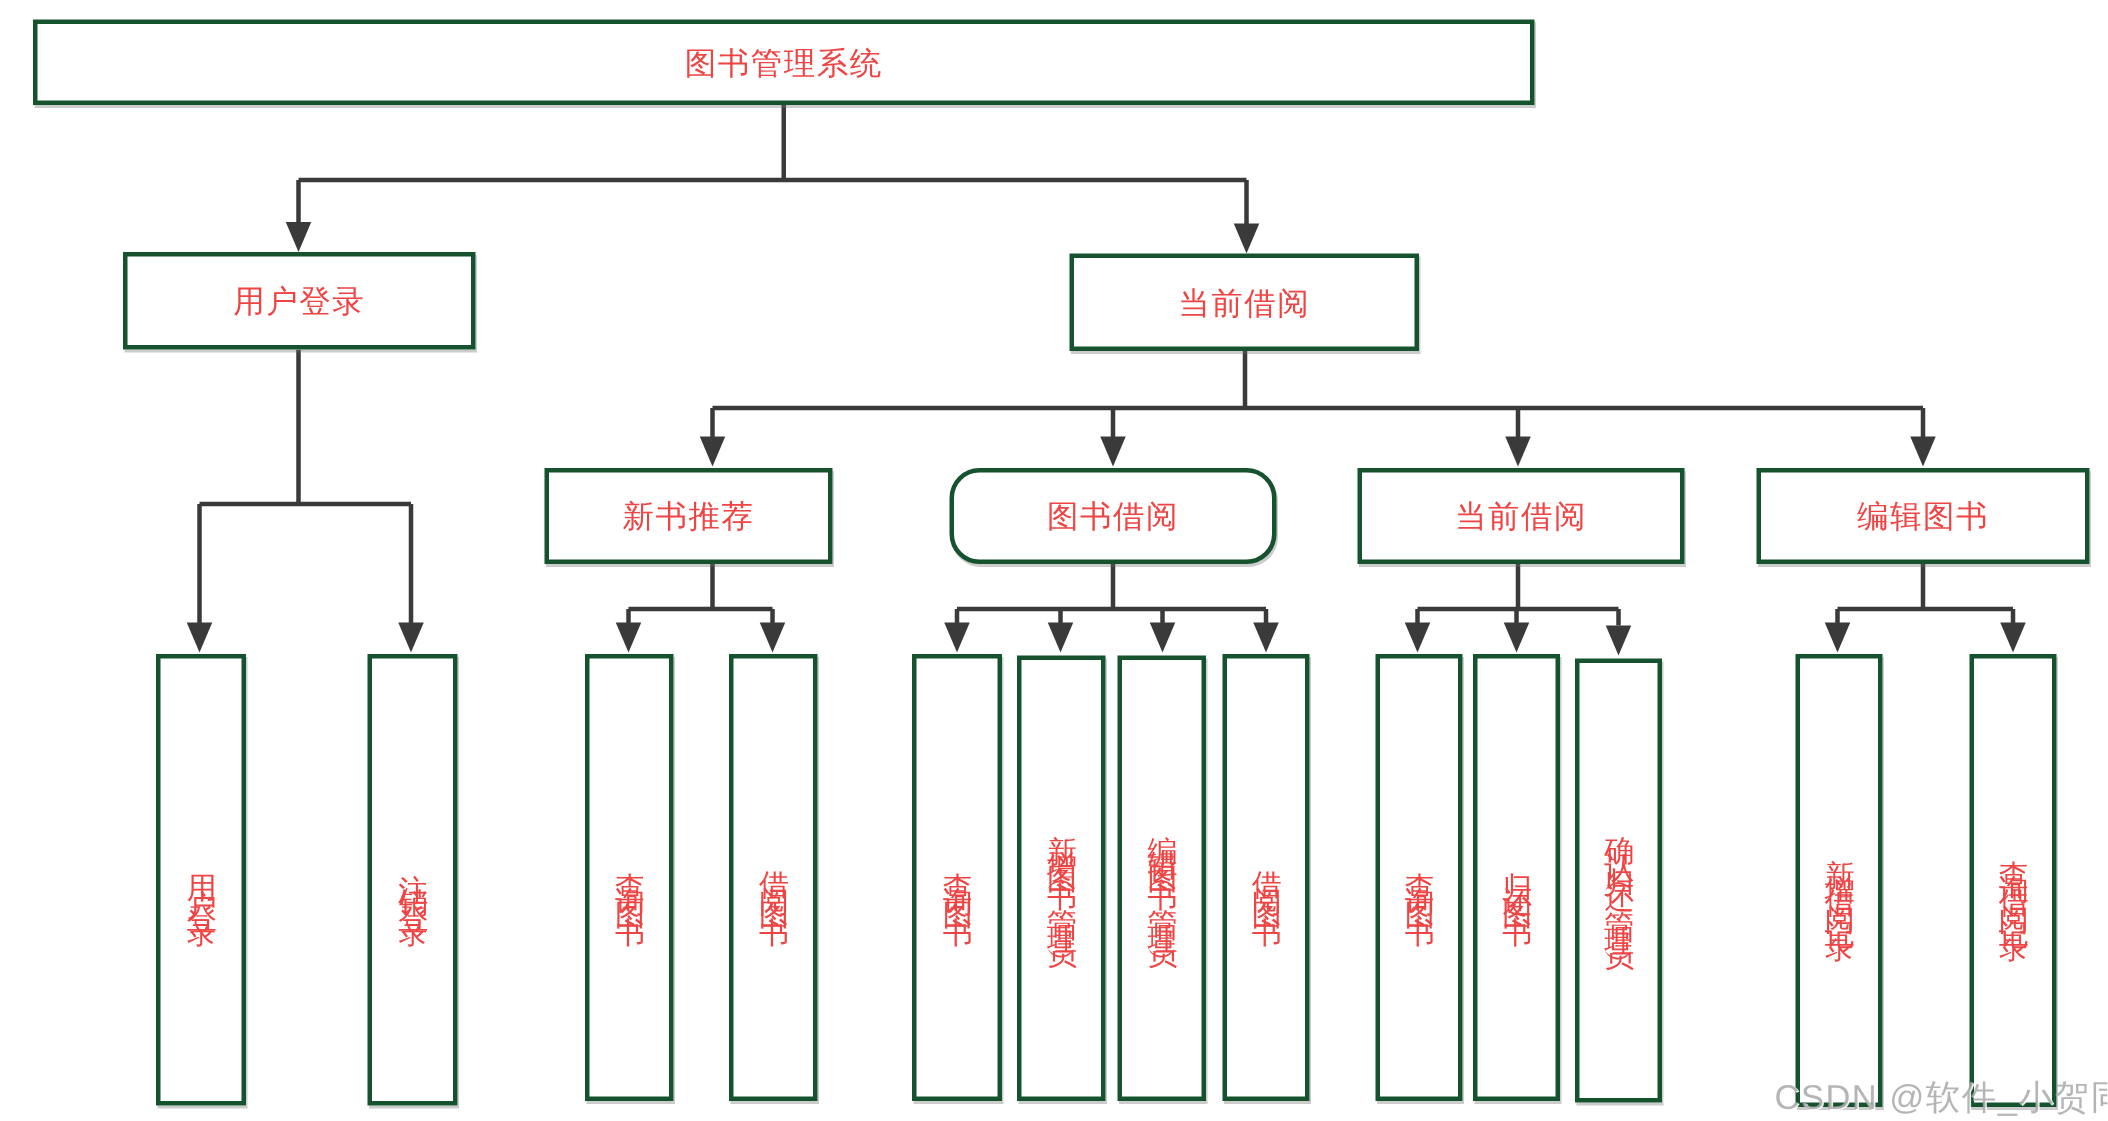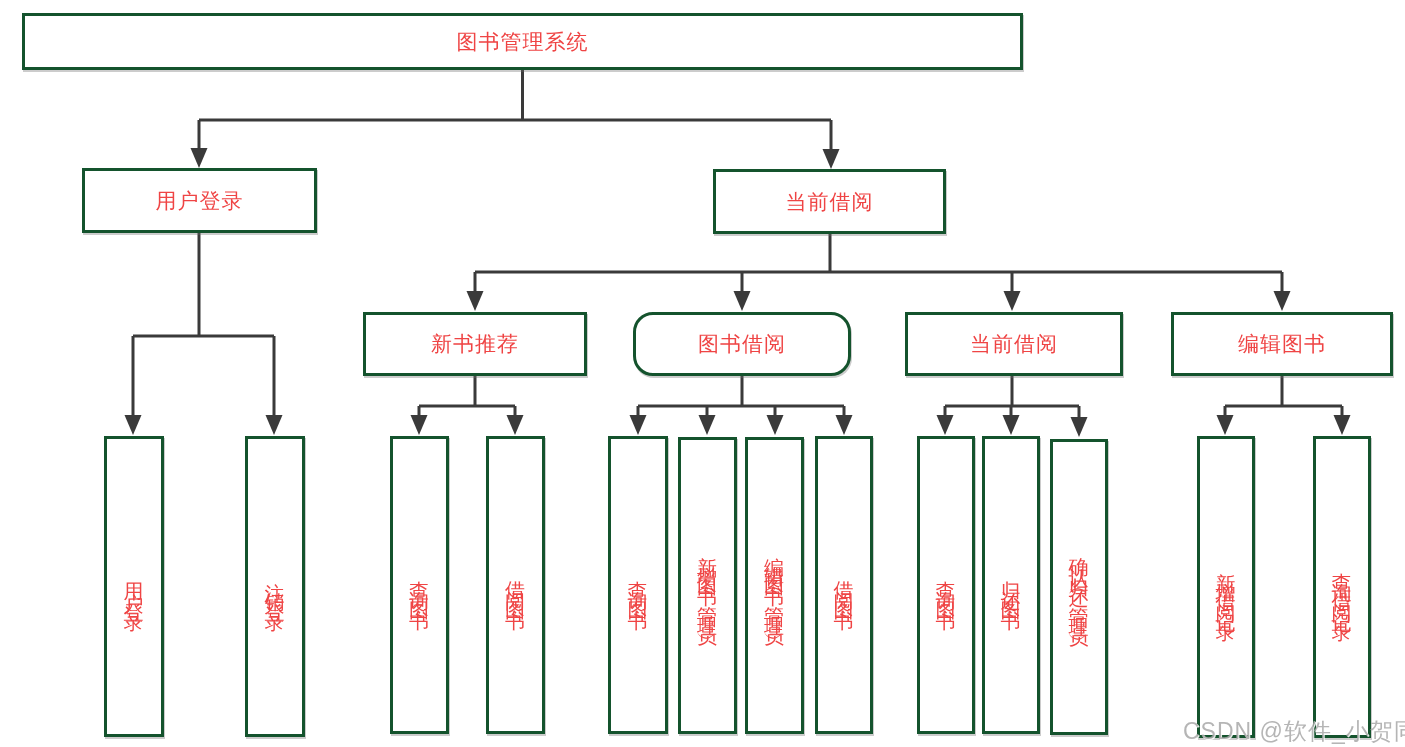--- a/index.html
+++ b/index.html
@@ -104,21 +104,21 @@
     <span>图书管理系统</span>
   </div>
 
   <div class="box h" style="left:82px; top:168px; width:235px; height:65px;">
     <span>用户登录</span>
   </div>
   <div class="box h" style="left:713px; top:169px; width:233px; height:65px;">
     <span>当前借阅</span>
   </div>
 
-  <div class="box h" style="left:363px; top:312px; width:224px; height:64px;">
+  <div class="box h" style="left:363px; top:312px; width:192px; height:64px;">
     <span>新书推荐</span>
   </div>
   <div class="box h" style="left:633px; top:312px; width:218px; height:64px;border-radius:20px;">
     <span>图书借阅</span>
   </div>
   <div class="box h" style="left:905px; top:312px; width:218px; height:64px;">
     <span>当前借阅</span>
   </div>
   <div class="box h" style="left:1171px; top:312px; width:222px; height:64px;">
     <span>编辑图书</span>

